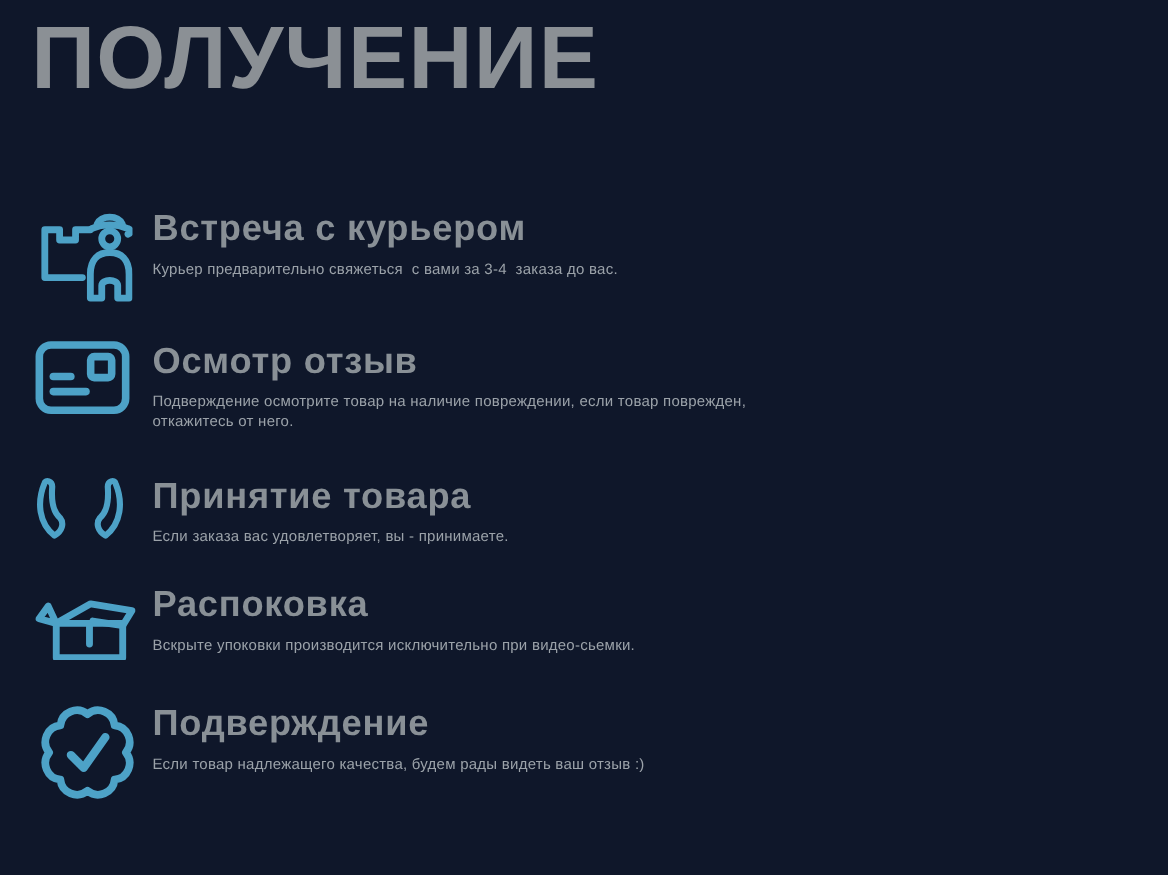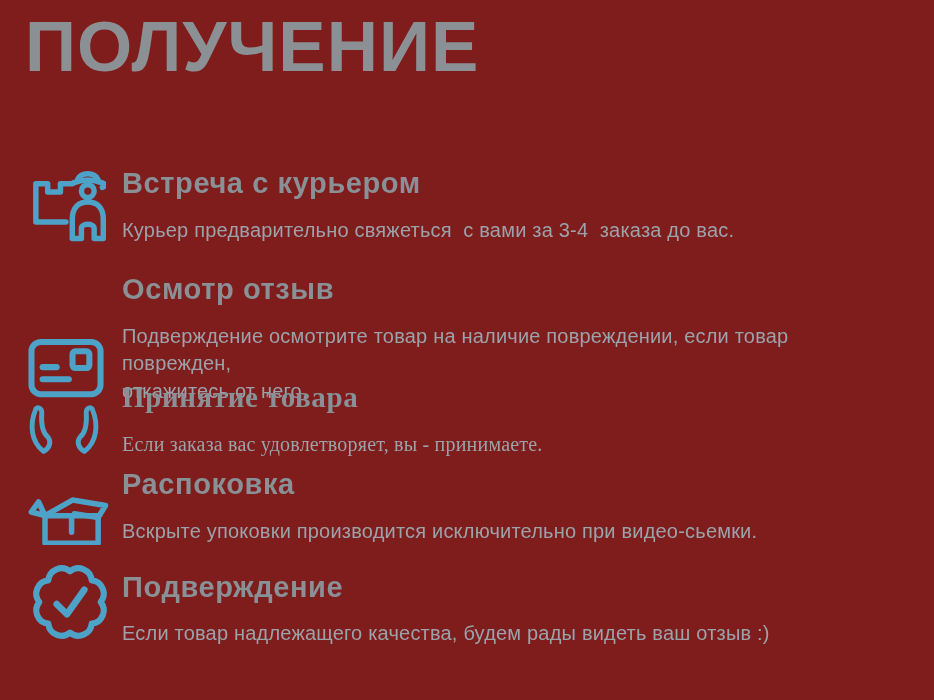--- a/index.html
+++ b/index.html
@@ -5,70 +5,70 @@
   html, body {
     margin: 0;
     padding: 0;
     background: #ffffff;
     font-family: "Liberation Sans", sans-serif;
   }
   .page {
     position: relative;
     width: 934px;
     height: 700px;
-    background: #7f1d1d;
+    background: #0f172a;
     overflow: hidden;
   }
   .page-title {
     position: absolute;
     left: 25px;
     top: 8px;
     margin: 0;
     font-size: 71px;
     font-weight: 700;
     letter-spacing: 1px;
     color: #8b9095;
     line-height: 1.1;
   }
   .step {
     position: absolute;
     left: 24px;
     display: flex;
-    align-items: flex-end;
+    align-items: flex-start;
   }
   .icon-cell {
     width: 98px;
     flex: 0 0 98px;
     display: flex;
     justify-content: flex-start;
   }
   .step-text { padding-top: 8px; }
   .step-title {
     margin: 0;
     font-size: 29px;
     font-weight: 700;
     letter-spacing: 0.6px;
     color: #899096;
     line-height: 1.1;
   }
   .step-desc {
-    margin: 17px 0 0 0;
-    font-size: 20px;
+    margin: 7px 0 0 0;
+    font-size: 12px;
     letter-spacing: 0.2px;
     color: #9ba2a9;
     line-height: 1.38;
     white-space: pre-wrap;
     max-width: 780px;
   }
   .row1 { top: 160px; }
   .row2 { top: 266px; }
   .row3 { top: 377px; }
   .row4 { top: 458px; }
   .row5 { top: 552px; }
-  .row3 .step-text { padding-top: 5px; font-family: Liberation Serif, serif; }
+  .row3 .step-text { padding-top: 5px; }
   .row4 .step-text { padding-top: 11px; }
   .row5 .step-text { padding-top: 12px; }
   .row3 .icon-cell { padding-top: 4px; }
   .row4 .icon-cell { padding-top: 4px; }
   .row5 .icon-cell { padding-top: 4px; }
   .icon-stroke {
     fill: none;
     stroke: #4da2c7;
     stroke-linecap: round;
     stroke-linejoin: round;

